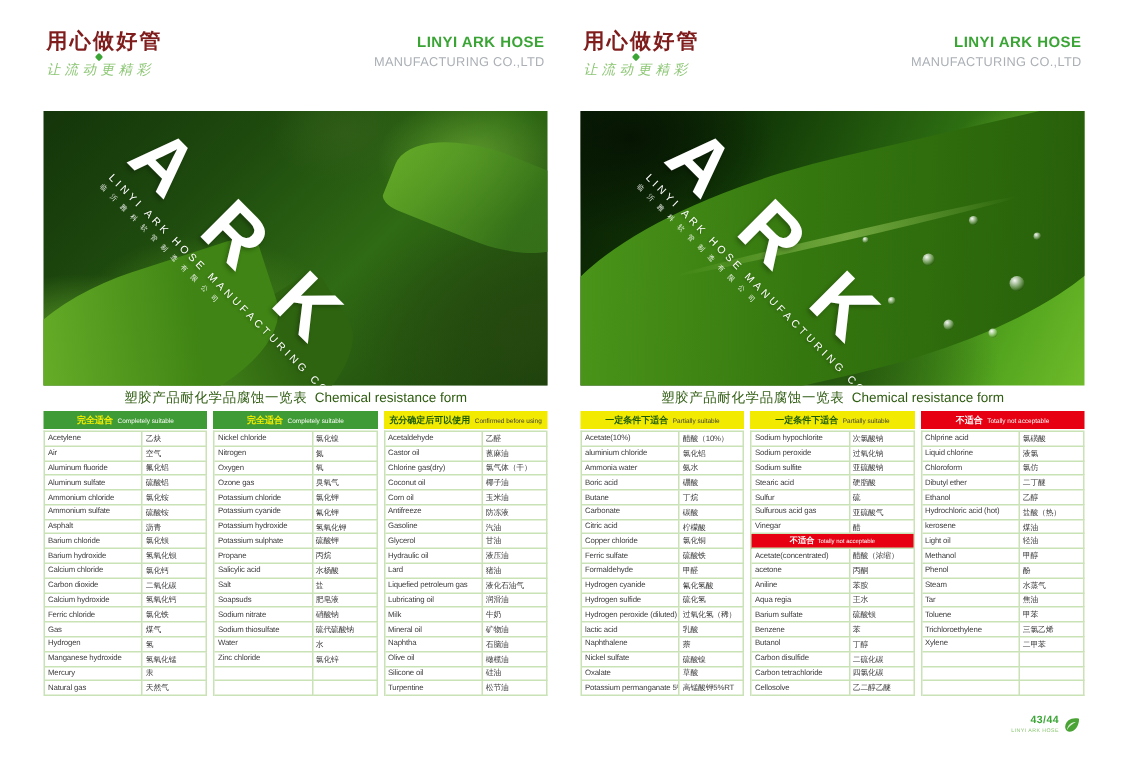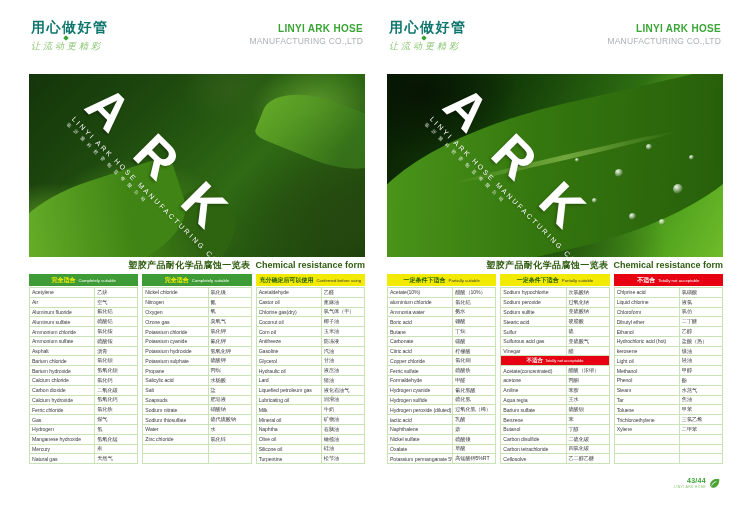--- a/index.html
+++ b/index.html
@@ -3,21 +3,21 @@
 <meta charset="utf-8">
 <style>
   html,body{margin:0;padding:0;}
   body{width:750px;height:512px;background:#ffffff;position:relative;overflow:hidden;
        font-family:"Liberation Sans","DejaVu Sans",sans-serif;}
   .page{position:absolute;top:0;height:512px;width:336px;}
   #page-l{left:29px;} #page-r{left:387px;}
 
   
   .hdr{position:absolute;top:19px;left:2px;right:2px;height:44px;}
-  .slogan{font-size:14px;font-weight:bold;color:#0f766e;letter-spacing:1.5px;}
+  .slogan{font-size:14px;font-weight:bold;color:#7f1d1d;letter-spacing:1.5px;}
   .slogan-sub{margin-top:3px;font-size:9px;color:#8bc673;letter-spacing:3px;position:relative;width:90px;font-style:italic;}
   .orn{position:absolute;top:-4px;left:33px;width:4px;height:4px;background:#3aa535;
        transform:rotate(45deg);border-radius:1px;}
   .co{position:absolute;right:0;top:4px;text-align:right;}
   .co1{font-size:10px;font-weight:bold;color:#3aa535;letter-spacing:.3px;}
   .co2{font-size:8.5px;color:#abb0b6;margin-top:2px;letter-spacing:.2px;}
 
   
   .photo{position:absolute;top:74px;left:0;right:0;height:183px;overflow:hidden;}
   .photo-l{background:
@@ -48,21 +48,21 @@
 
   .ark{position:absolute;left:82px;top:6px;transform:rotate(45deg);transform-origin:0 0;color:#fff;}
   .ark-word{font-size:52px;font-weight:bold;line-height:.85;letter-spacing:30px;
             text-shadow:0 2px 3px rgba(0,0,0,.28);white-space:nowrap;}
   .ark-co{font-size:7px;letter-spacing:2.4px;margin-top:6px;white-space:nowrap;
           text-shadow:0 1px 2px rgba(0,0,0,.3);}
   .ark-zh{font-size:4.5px;letter-spacing:5px;margin-top:2px;white-space:nowrap;opacity:.95;}
 
   
   .tbl{position:absolute;left:0;right:0;top:259px;}
-  .tbl-title{text-align:right;font-weight:bold;color:#2e5c10;font-size:9px;height:13px;
+  .tbl-title{text-align:center;font-weight:normal;color:#2e5c10;font-size:9px;height:13px;
              line-height:13px;letter-spacing:.4px;white-space:nowrap;}
   .tbl-title .en{margin-left:5px;letter-spacing:0;}
   .cols{display:flex;gap:4px;margin-top:2px;}
   .subtable{flex:1;min-width:0;}
   .colhead{height:12px;display:flex;align-items:center;justify-content:center;gap:3px;
            white-space:nowrap;overflow:hidden;}
   .colhead .zh{font-size:6px;font-weight:bold;}
   .colhead .en{font-size:4.3px;}
   .colhead.green{background:#3f9b35;} .green .zh{color:#f8ef00;} .green .en{color:#ffffff;}
   .colhead.yellow{background:#f2ea00;} .yellow .zh{color:#1c5c00;} .yellow .en{color:#3c3c3c;}

